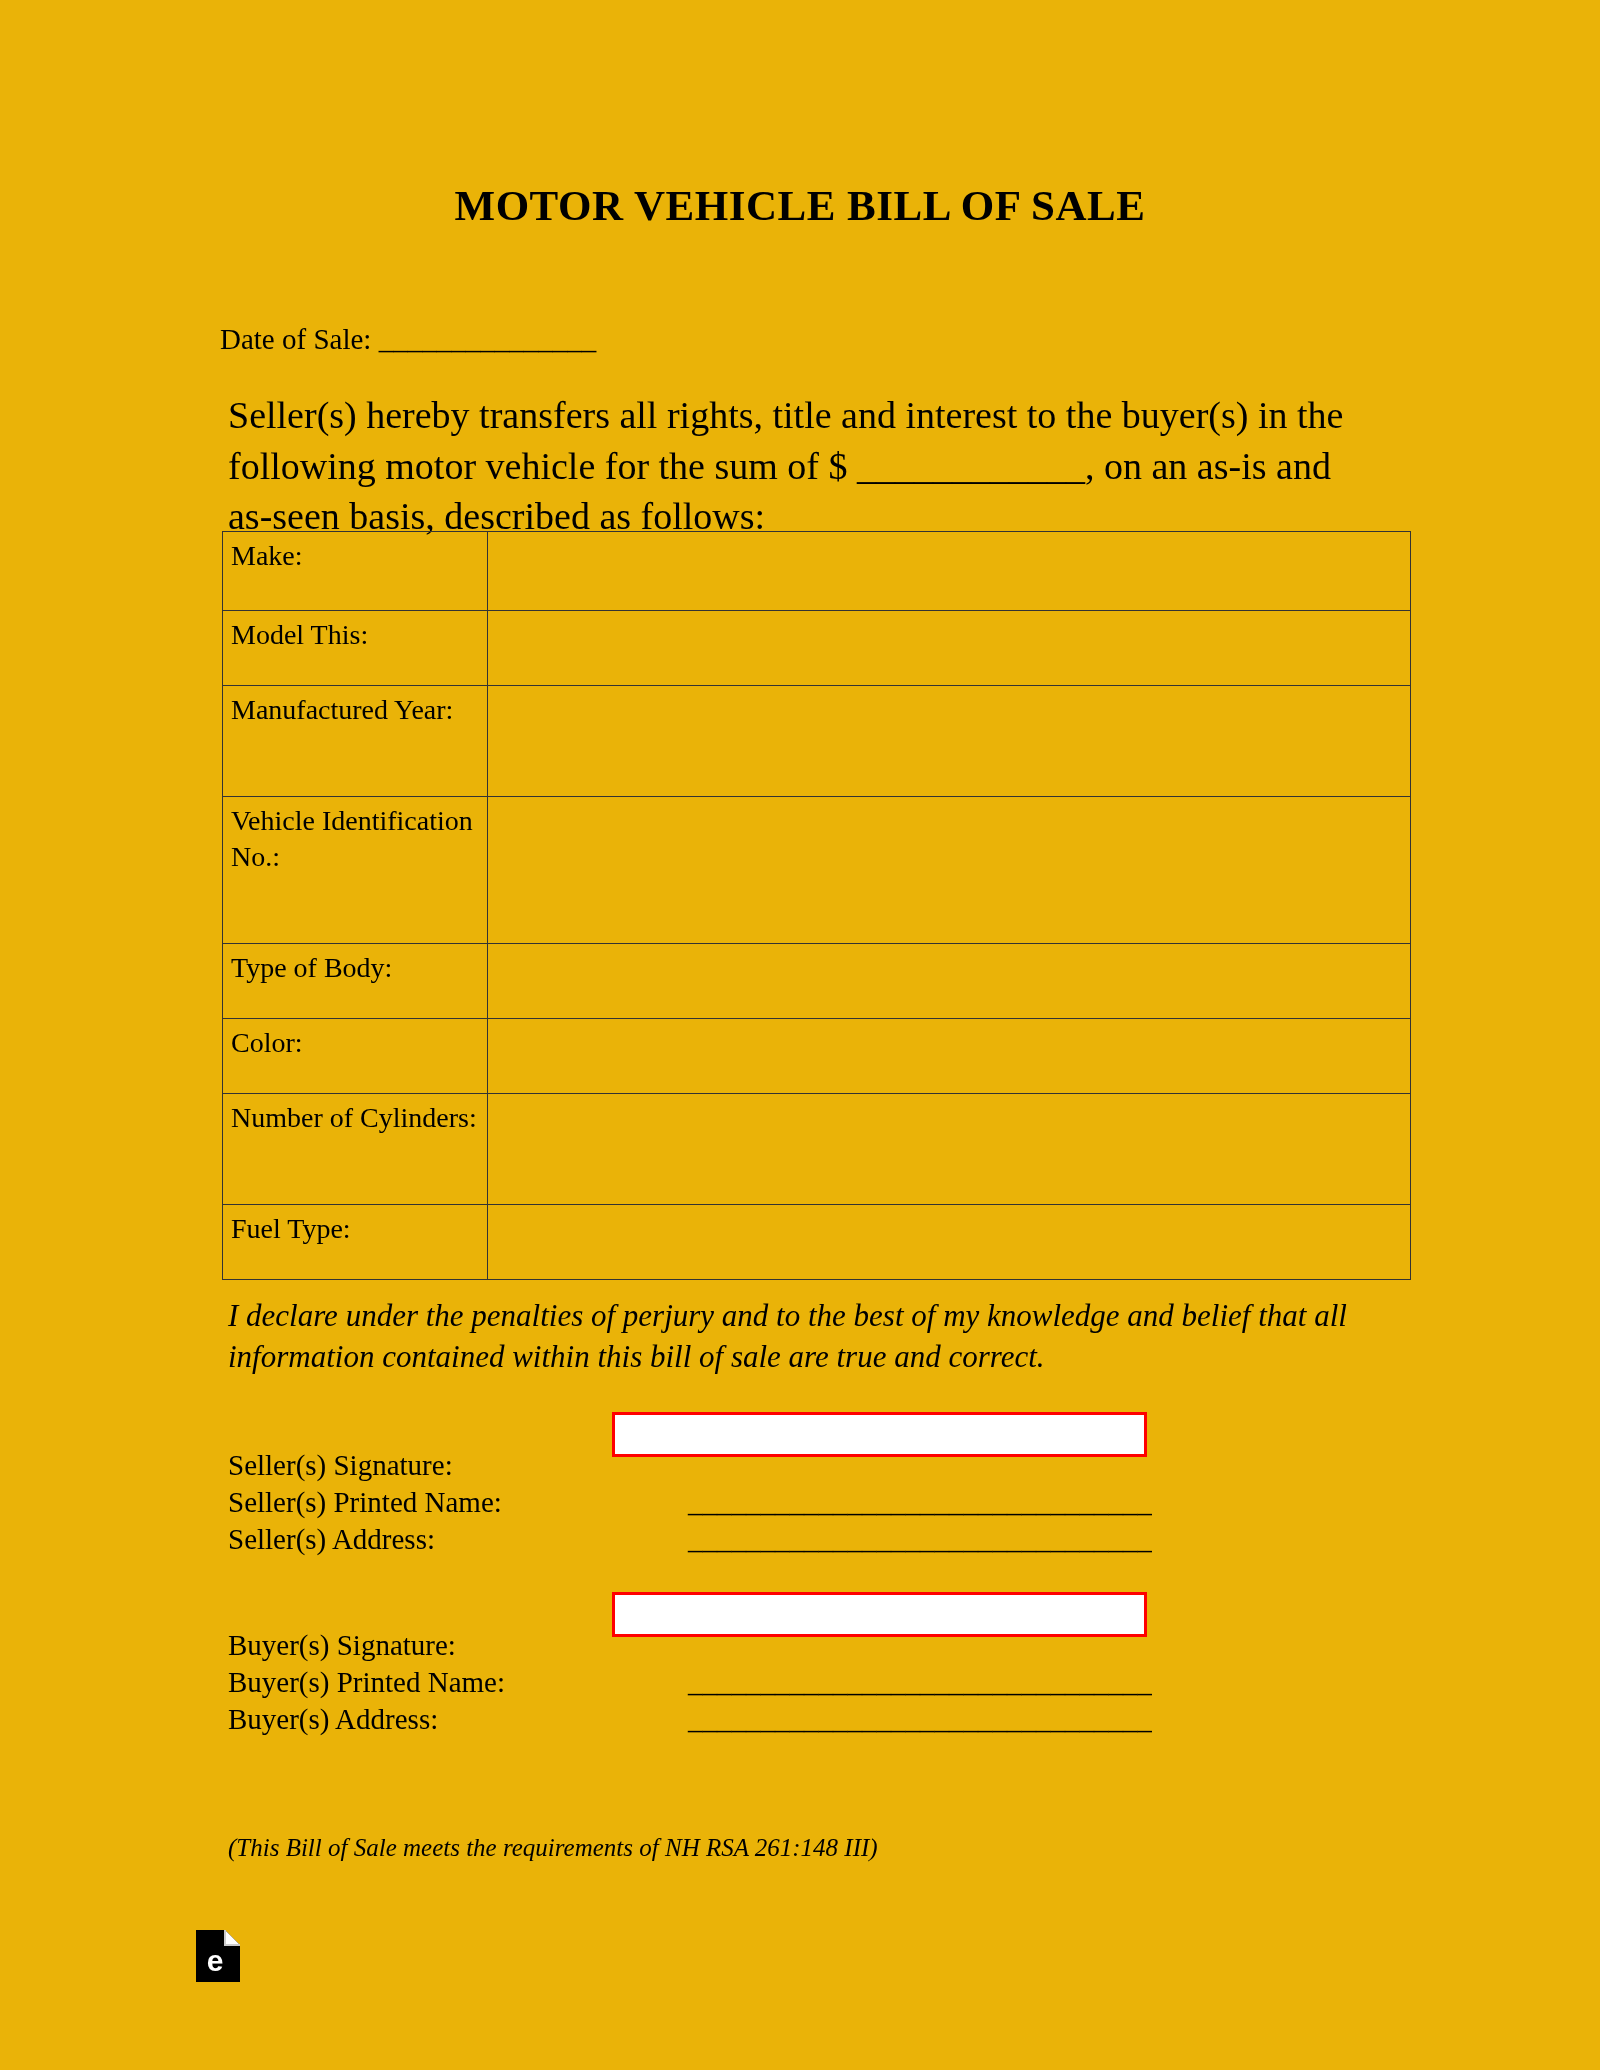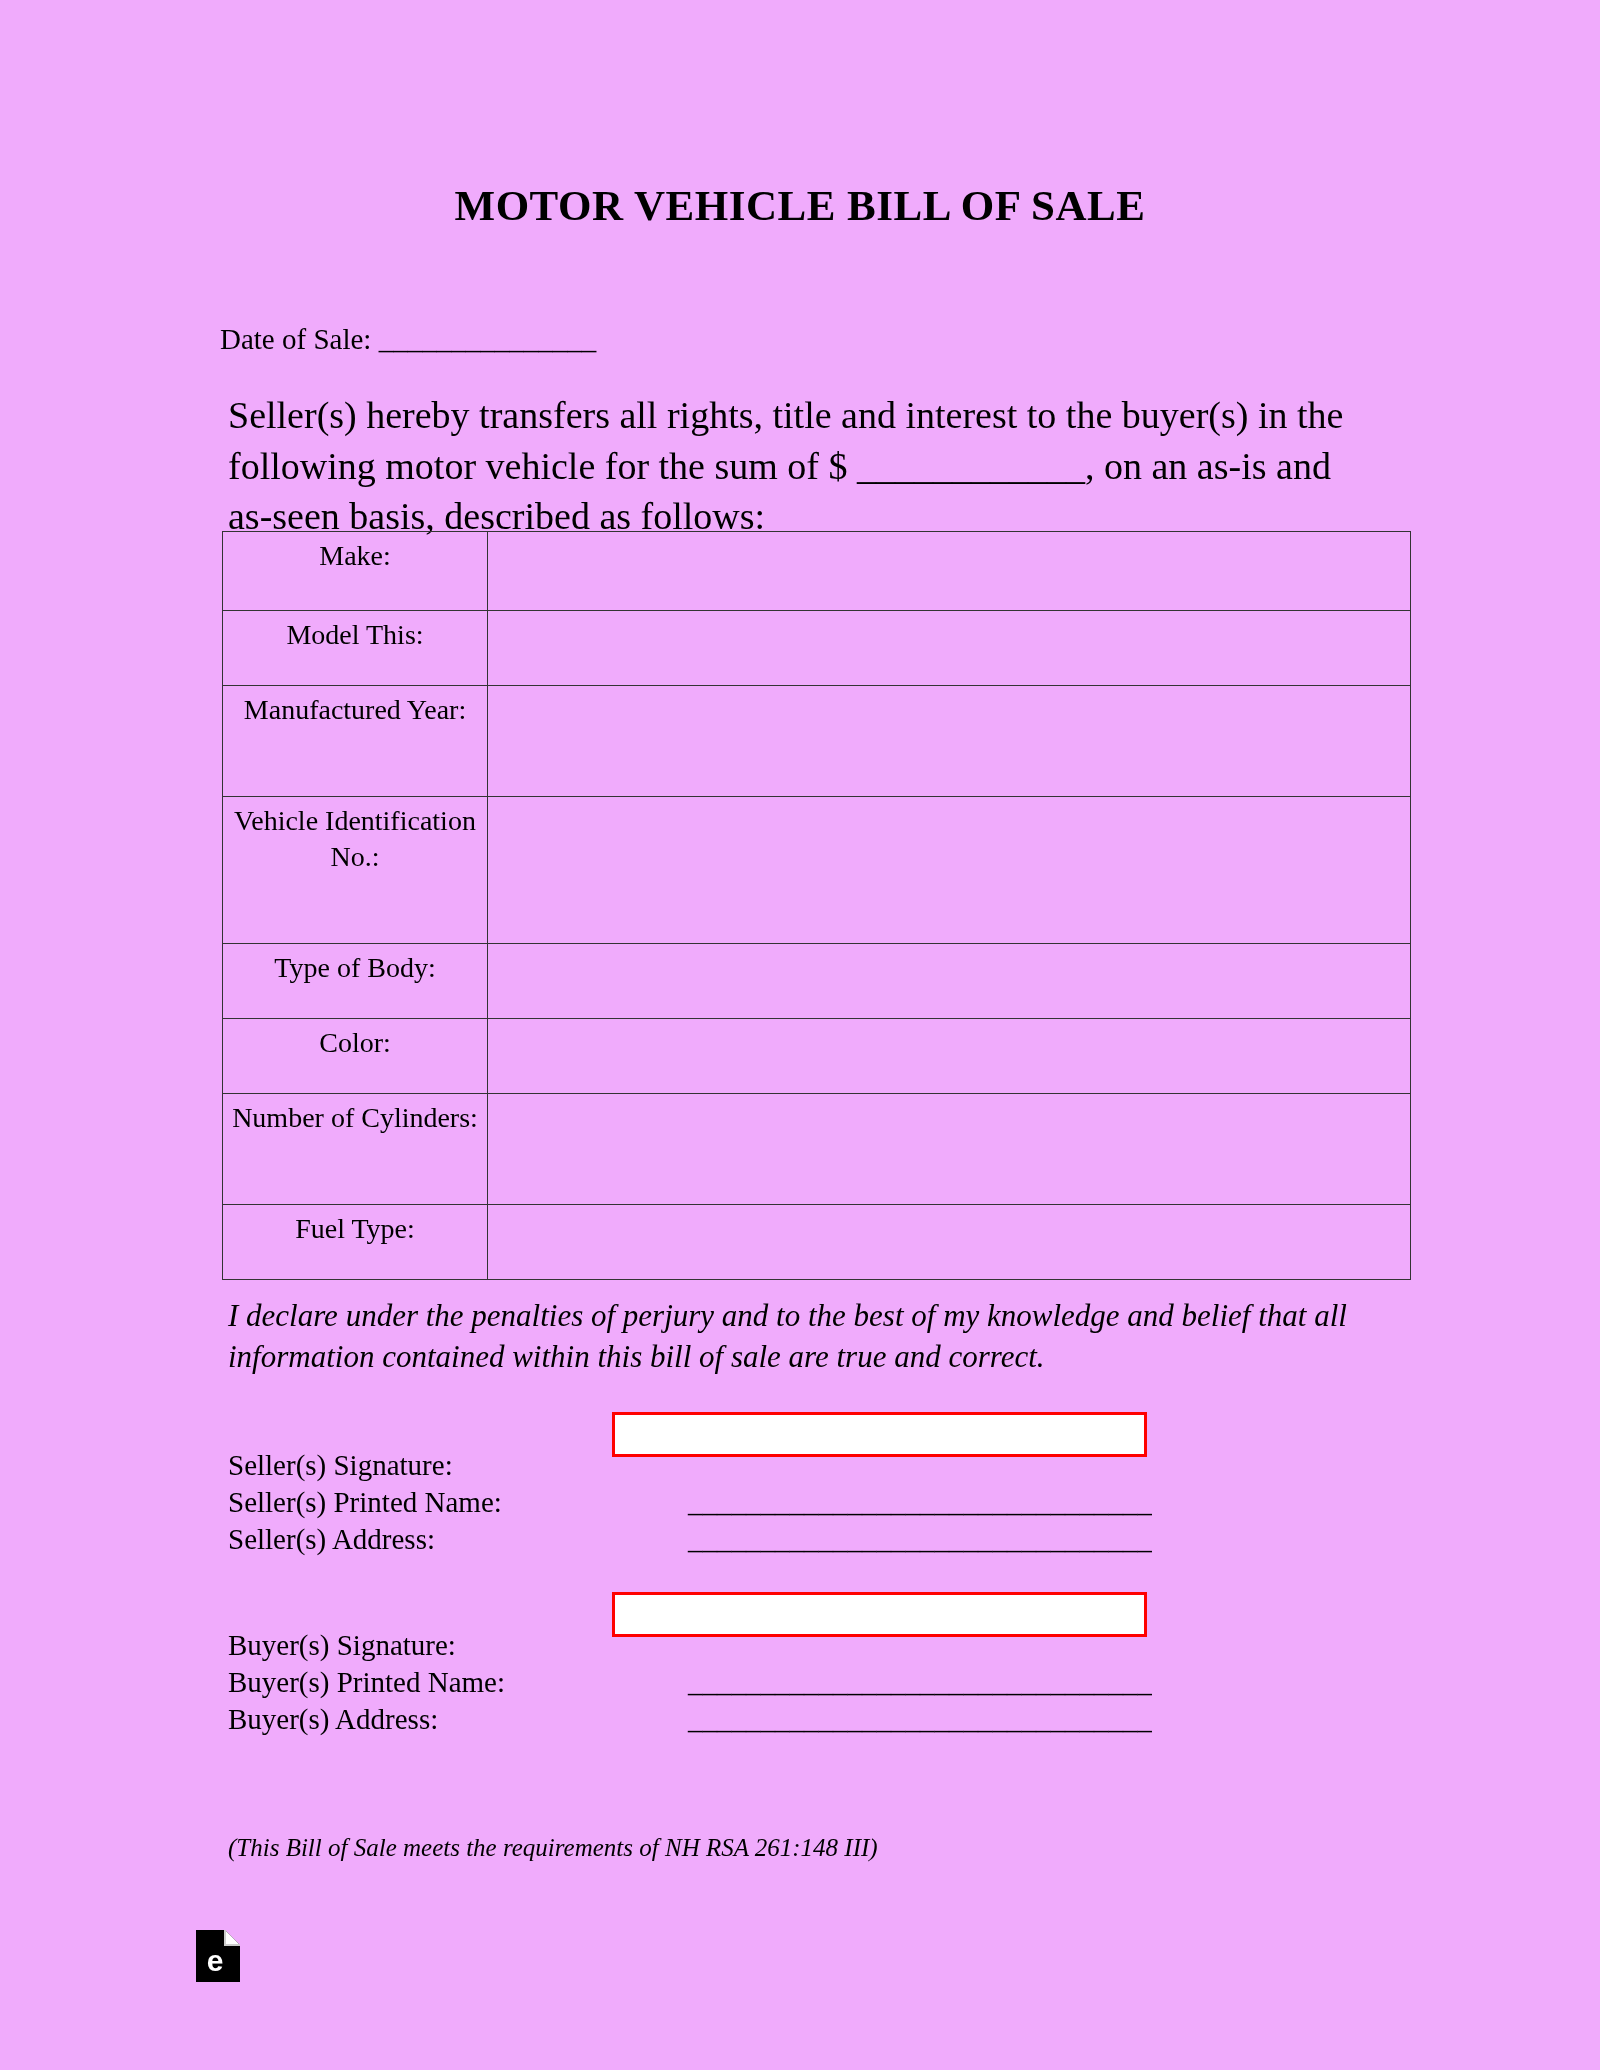--- a/index.html
+++ b/index.html
@@ -14,21 +14,21 @@
     font-family: "Liberation Serif", "DejaVu Serif", serif;
     color: #000000;
     overflow: hidden;
   }
 
   .page {
     position: absolute;
     left: 0; top: 0;
     width: 1600px;
     height: 2070px;
-    background: #f0abfc;
+    background: #eab308;
   }
 
   
   .doc-title {
     position: absolute;
     left: 0;
     top: 182px;
     width: 1600px;
     text-align: center;
     font-size: 43px;
@@ -72,21 +72,21 @@
   }
   .vehicle-table td {
     border: 1px solid #333333;
     font-size: 28px;
     line-height: 1.3;
     vertical-align: top;
     padding: 6px 8px 0 8px;
   }
   .vehicle-table td.label-cell {
     width: 248px;
-    text-align: center;
+    text-align: left;
   }
   .vehicle-table td.value-cell {
     width: 906px;
   }
 
   
   .declaration {
     position: absolute;
     left: 228px;
     top: 1295px;

